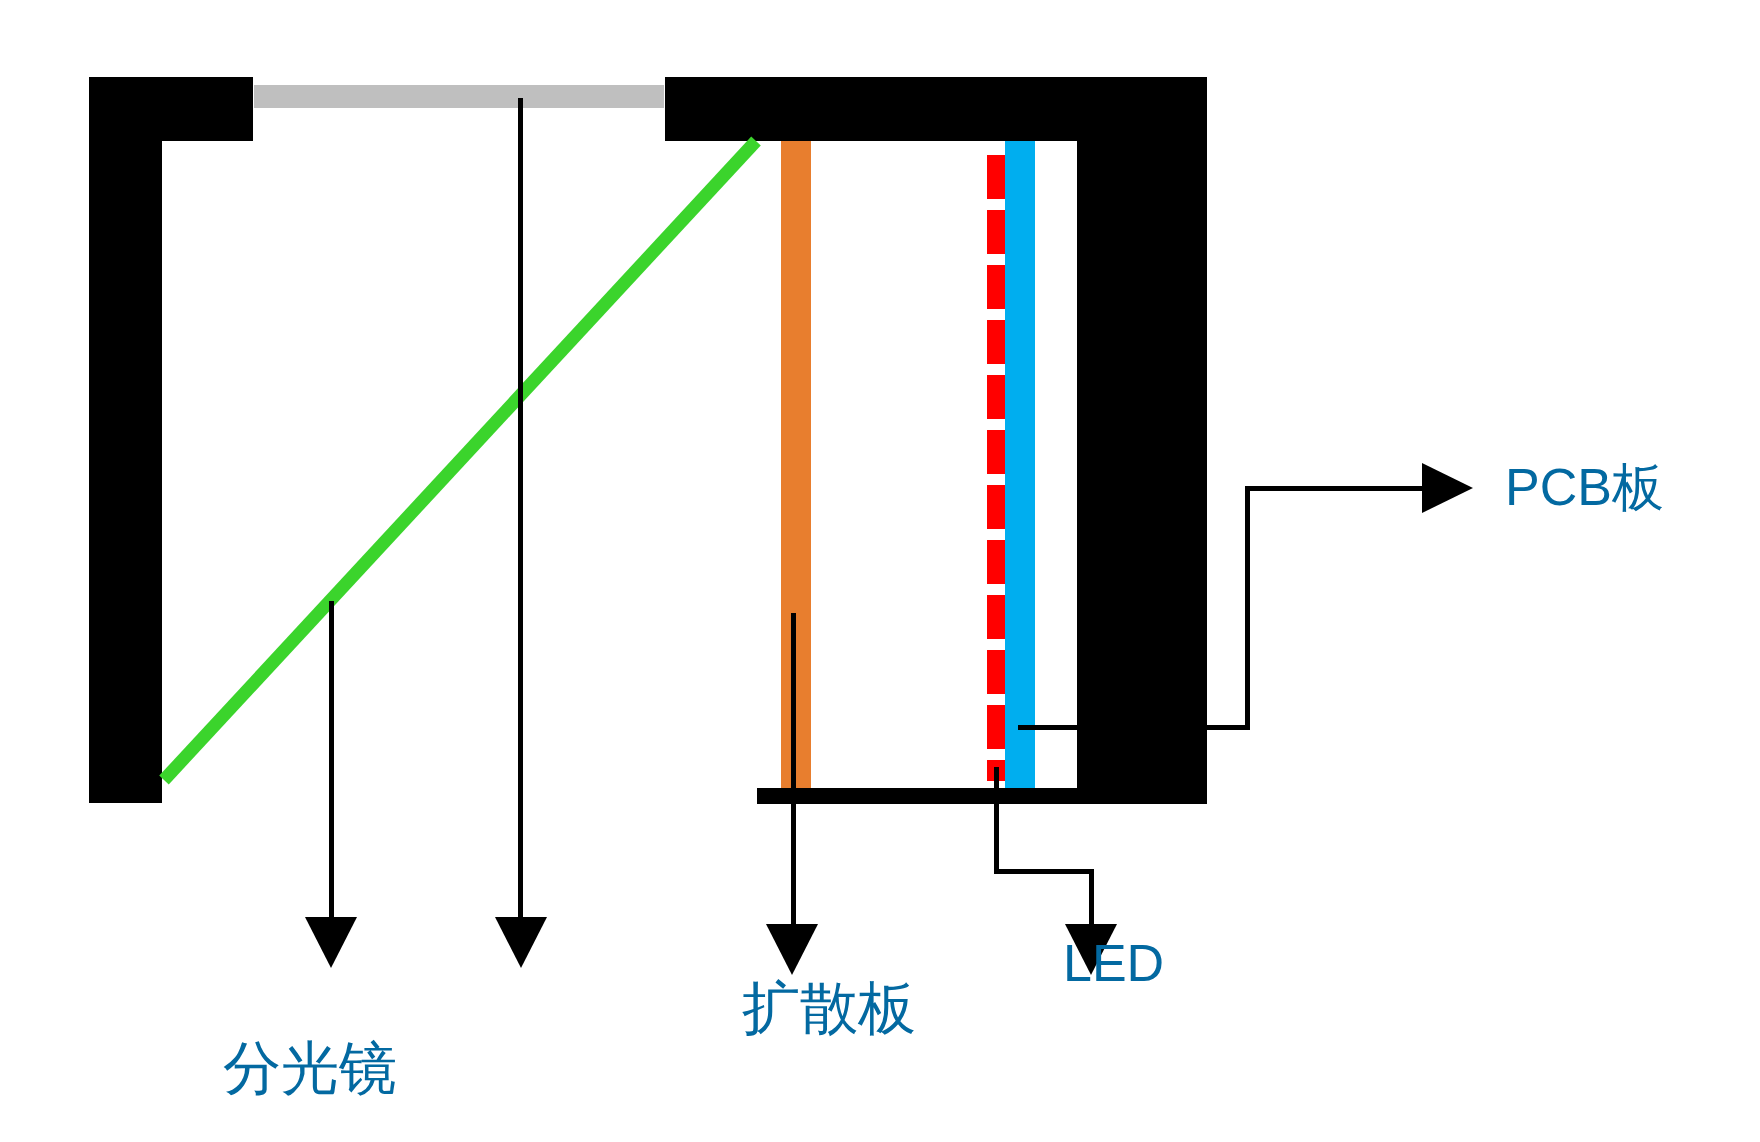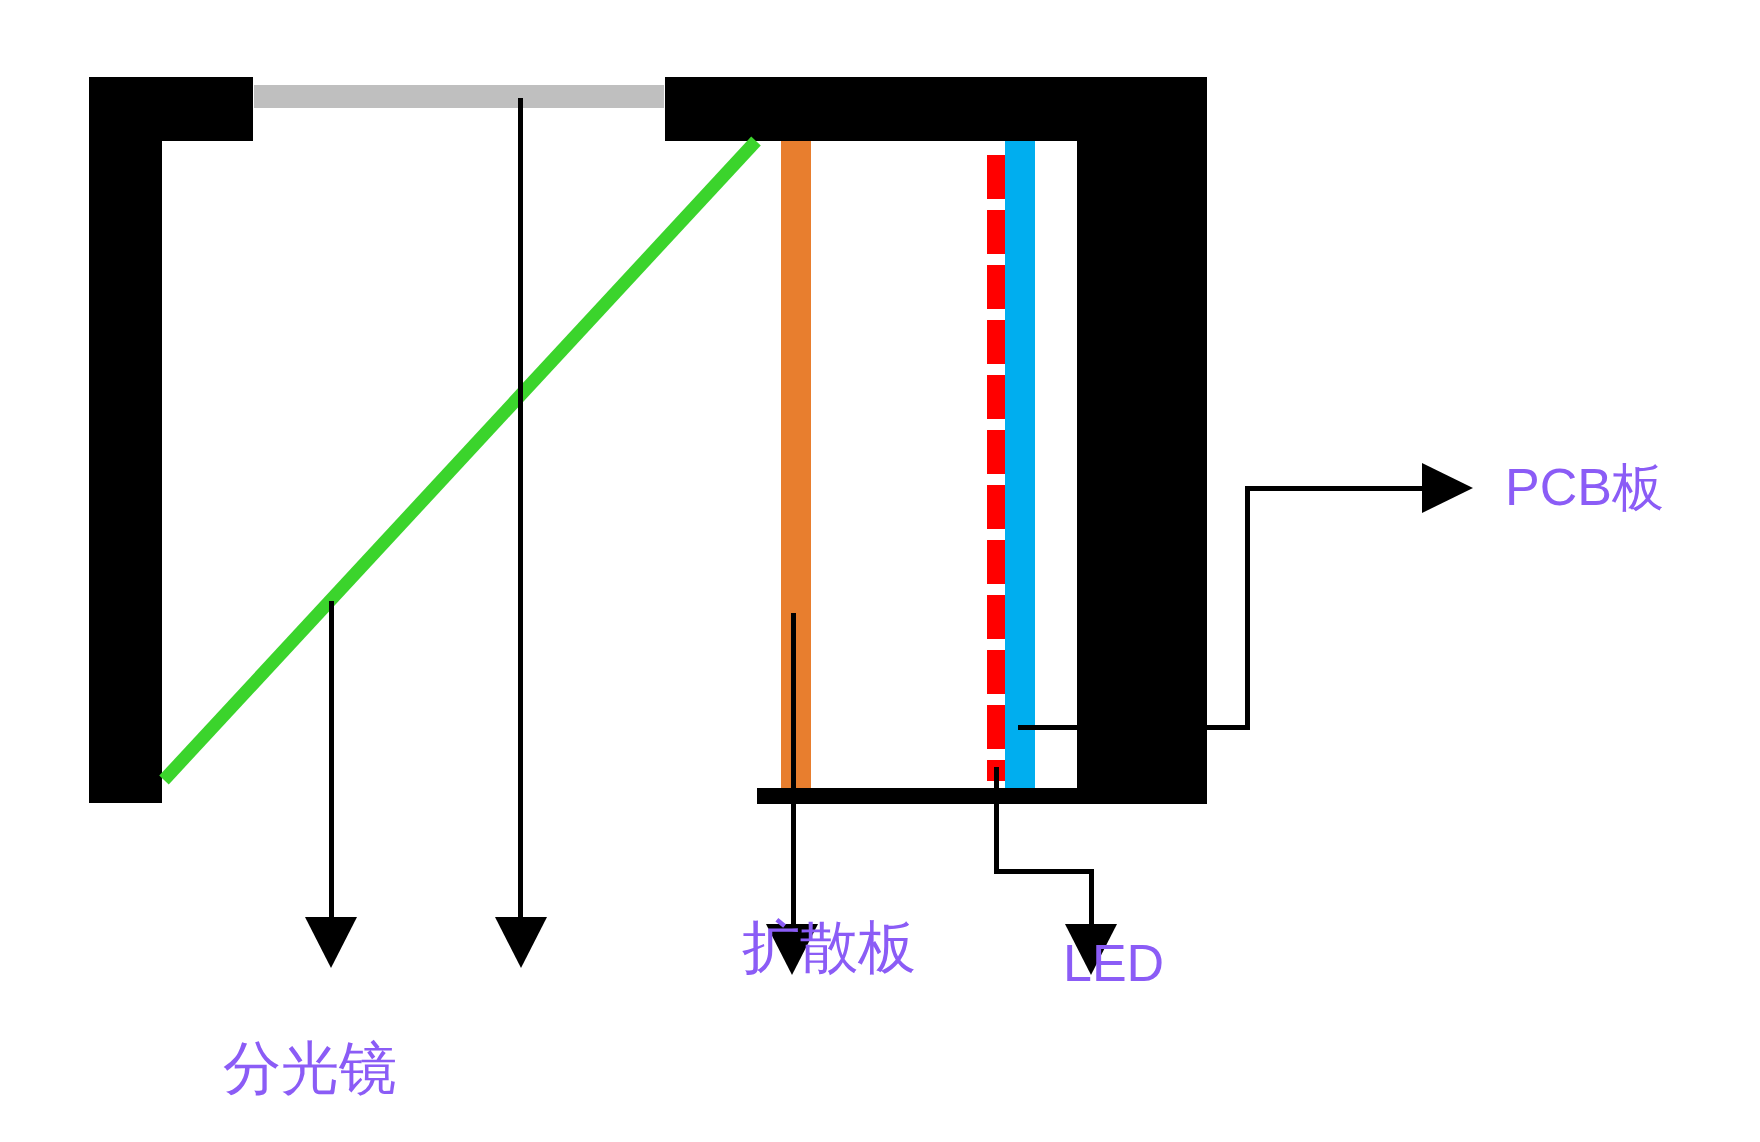--- a/index.html
+++ b/index.html
@@ -31,21 +31,21 @@
     border-top:51px solid var(--pointer);
   }
   .arrow-right{
     width:0;height:0;z-index:3;
     border-top:25px solid transparent;
     border-bottom:25px solid transparent;
     border-left:51px solid var(--pointer);
   }
   .label{
     position:absolute;z-index:4;
-    color:#8b5cf6;font-size:58px;line-height:64px;
+    color:#0369a1;font-size:58px;line-height:64px;
     white-space:nowrap;
     text-align:center;
   }
   .label-latin{font-size:52px;line-height:62px;}
   
   #frame-top-left      {left:89px;  top:77px;  width:164px; height:64px;}
   #frame-left-wall     {left:89px;  top:77px;  width:73px;  height:726px;}
   #ar-lens-bar         {left:254px; top:85px;  width:410px; height:23px; background:var(--ar-lens);}
   #frame-top-right     {left:665px; top:77px;  width:542px; height:64px;}
   #frame-right-wall    {left:1077px;top:77px;  width:130px; height:727px;}
@@ -66,21 +66,21 @@
   #led-pointer-h       {left:994px; top:869px; width:99px;  height:5px;}
   #led-pointer-v2      {left:1089px;top:869px; width:5px;   height:57px;}
   #led-arrow           {left:1065px;top:924px;}
   #pcb-pointer-bottom  {left:1018px;top:725px; width:232px; height:5px;}
   #pcb-pointer-v       {left:1245px;top:486px; width:5px;   height:244px;}
   #pcb-pointer-top     {left:1245px;top:486px; width:177px; height:5px;}
   #pcb-arrow           {left:1422px;top:463px;}
   
   #label-beam-splitter {left:223px; top:1036px;}
   #label-ar-lens       {left:472px; top:976px;}
-  #label-diffuser      {left:742px; top:920px;font-family:Liberation Mono, monospace;}
+  #label-diffuser      {left:742px; top:976px;}
   #label-led           {left:1063px;top:932px;}
   #label-pcb           {left:1505px;top:456px;}
 </style>
 </head>
 <body>
 
 <div id="canvas">
 
   <div class="abs frame" id="frame-top-left"></div>
   <div class="abs frame" id="frame-left-wall"></div>

